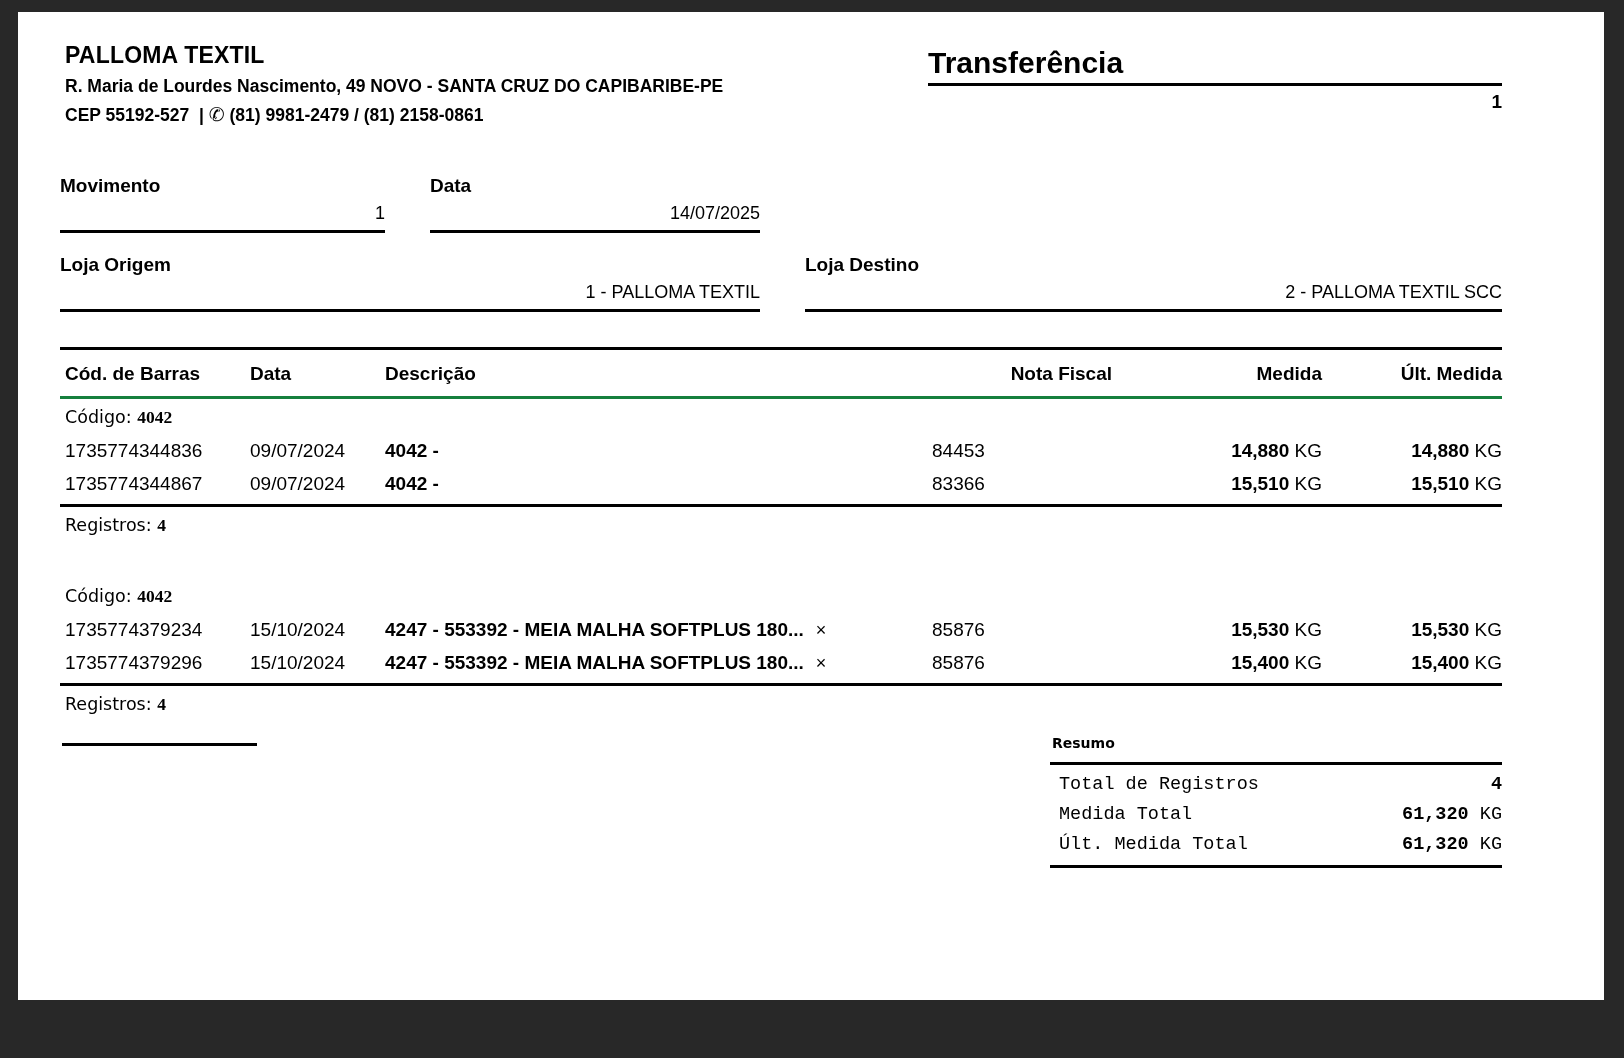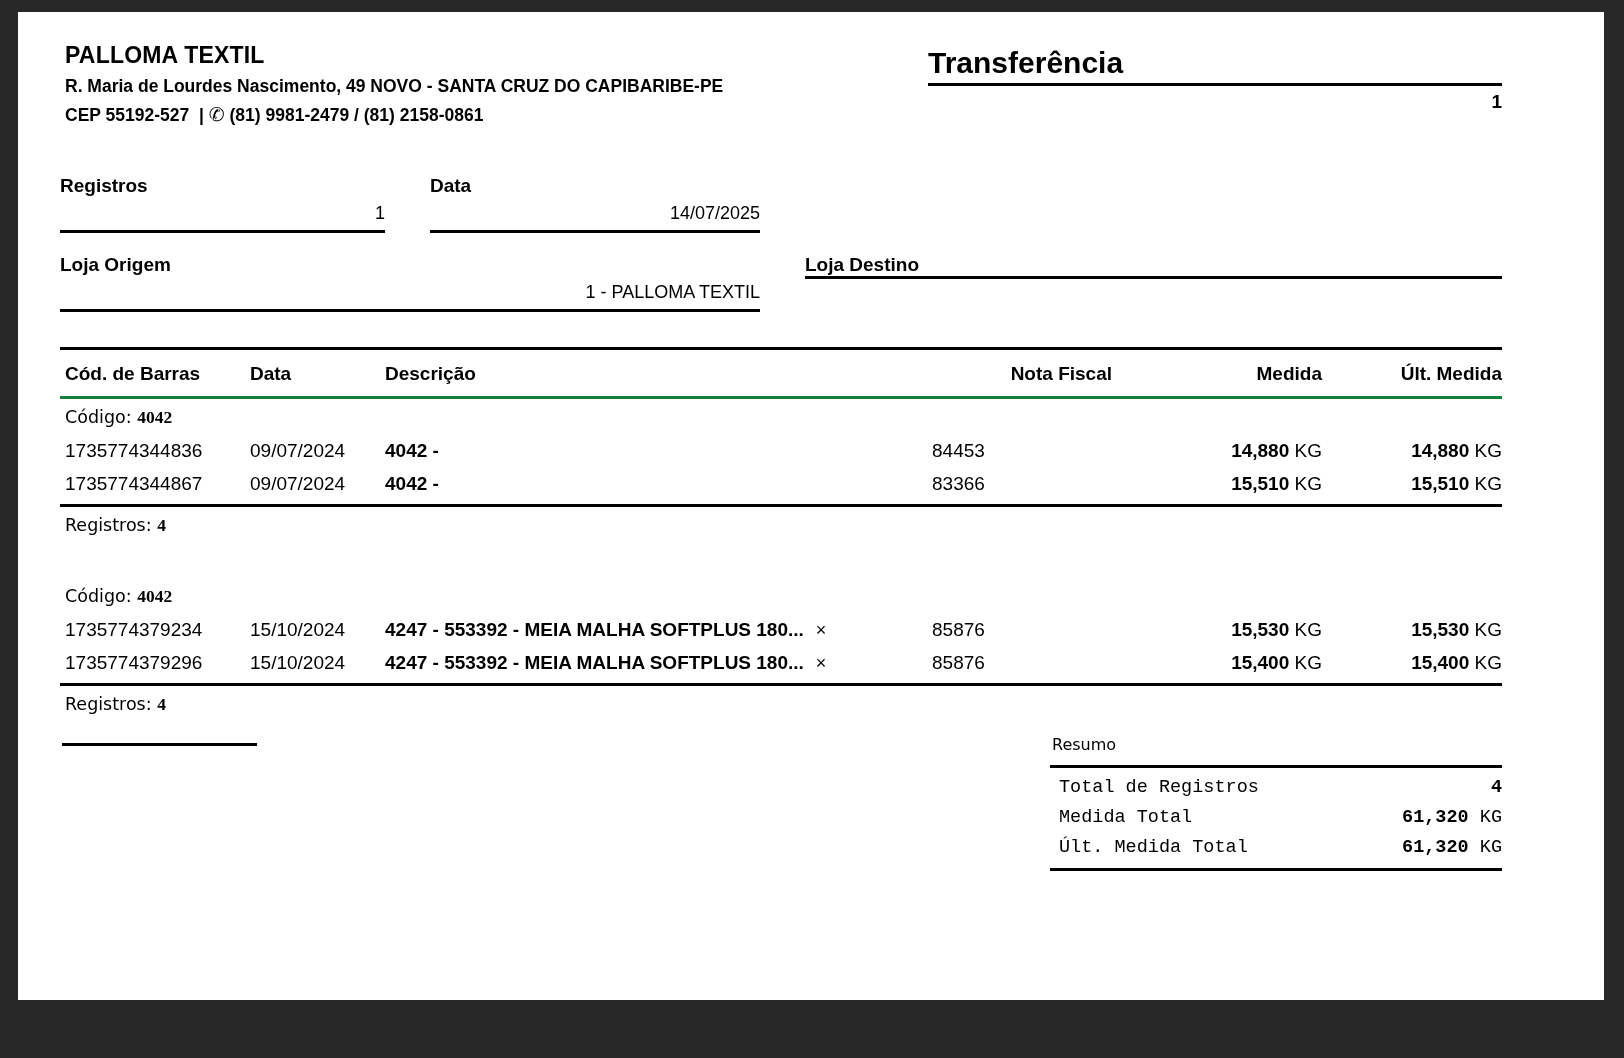--- a/index.html
+++ b/index.html
@@ -60,21 +60,21 @@
     font-family: "DejaVu Sans", sans-serif;
     font-size: 17.5px; padding: 8px 0 6px 5px;
   }
   .codigo-line b, .registros-line b { font-weight: bold; font-family: Liberation Serif, serif; }
   .group-2 .codigo-line { margin-top: 36px; }
 
   .sign-line { position: absolute; left: 44px; top: 731px; width: 195px; border-top: 3px solid #000; }
 
   
   .resumo { position: absolute; left: 1032px; top: 723px; width: 452px; font-family: "DejaVu Sans", sans-serif; }
-  .resumo-title { font-size: 16px; font-weight: normal; padding-left: 2px; }
+  .resumo-title { font-size: 14px; font-weight: bold; padding-left: 2px; }
   .resumo-box { margin-top: 11px; border-top: 3px solid #000; border-bottom: 3px solid #000; padding: 4px 0 6px 0; }
   .resumo-row { display: flex; justify-content: space-between; align-items: baseline; font-size: 18.5px; padding: 5px 0 4px 9px; font-family: Liberation Mono, monospace; }
   .resumo-val b { font-weight: bold; }
   .resumo-unit { font-weight: normal; }
 </style>
 </head>
 <body>
 
 <div class="page">
 
@@ -88,33 +88,34 @@
       <span>(81) 9981-2479 / (81) 2158-0861</span>
     </div>
   </div>
 
   <div class="title-block">
     <div class="doc-title">Transferência</div>
     <div class="page-number">1</div>
   </div>
 
   <div class="field f-movimento">
-    <div class="field-label">Registros</div>
+    <div class="field-label">Movimento</div>
     <div class="field-value">1</div>
   </div>
   <div class="field f-data">
     <div class="field-label">Data</div>
     <div class="field-value">14/07/2025</div>
   </div>
   <div class="field f-origem">
     <div class="field-label">Loja Origem</div>
     <div class="field-value">1 - PALLOMA TEXTIL</div>
   </div>
   <div class="field f-destino">
     <div class="field-label">Loja Destino</div>
+    <div class="field-value">2 - PALLOMA TEXTIL SCC</div>
   </div>
 
   <div class="table">
     <div class="t-grid t-head">
       <div>Cód. de Barras</div>
       <div>Data</div>
       <div>Descrição</div>
       <div class="col-r">Nota Fiscal</div>
       <div class="col-r">Medida</div>
       <div class="col-r">Últ. Medida</div>

